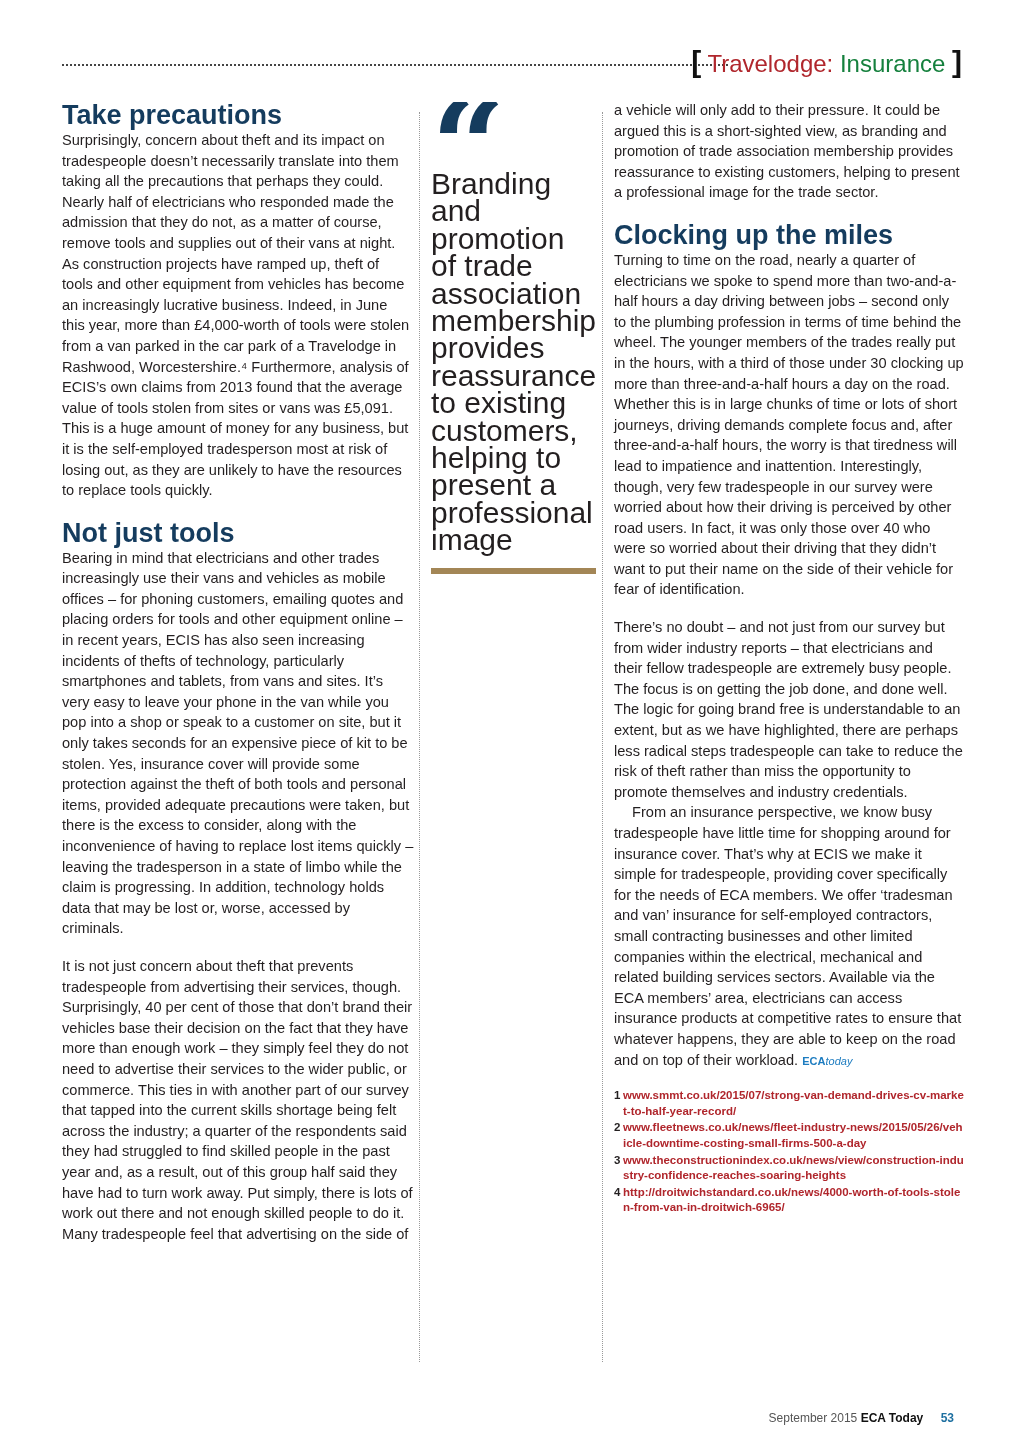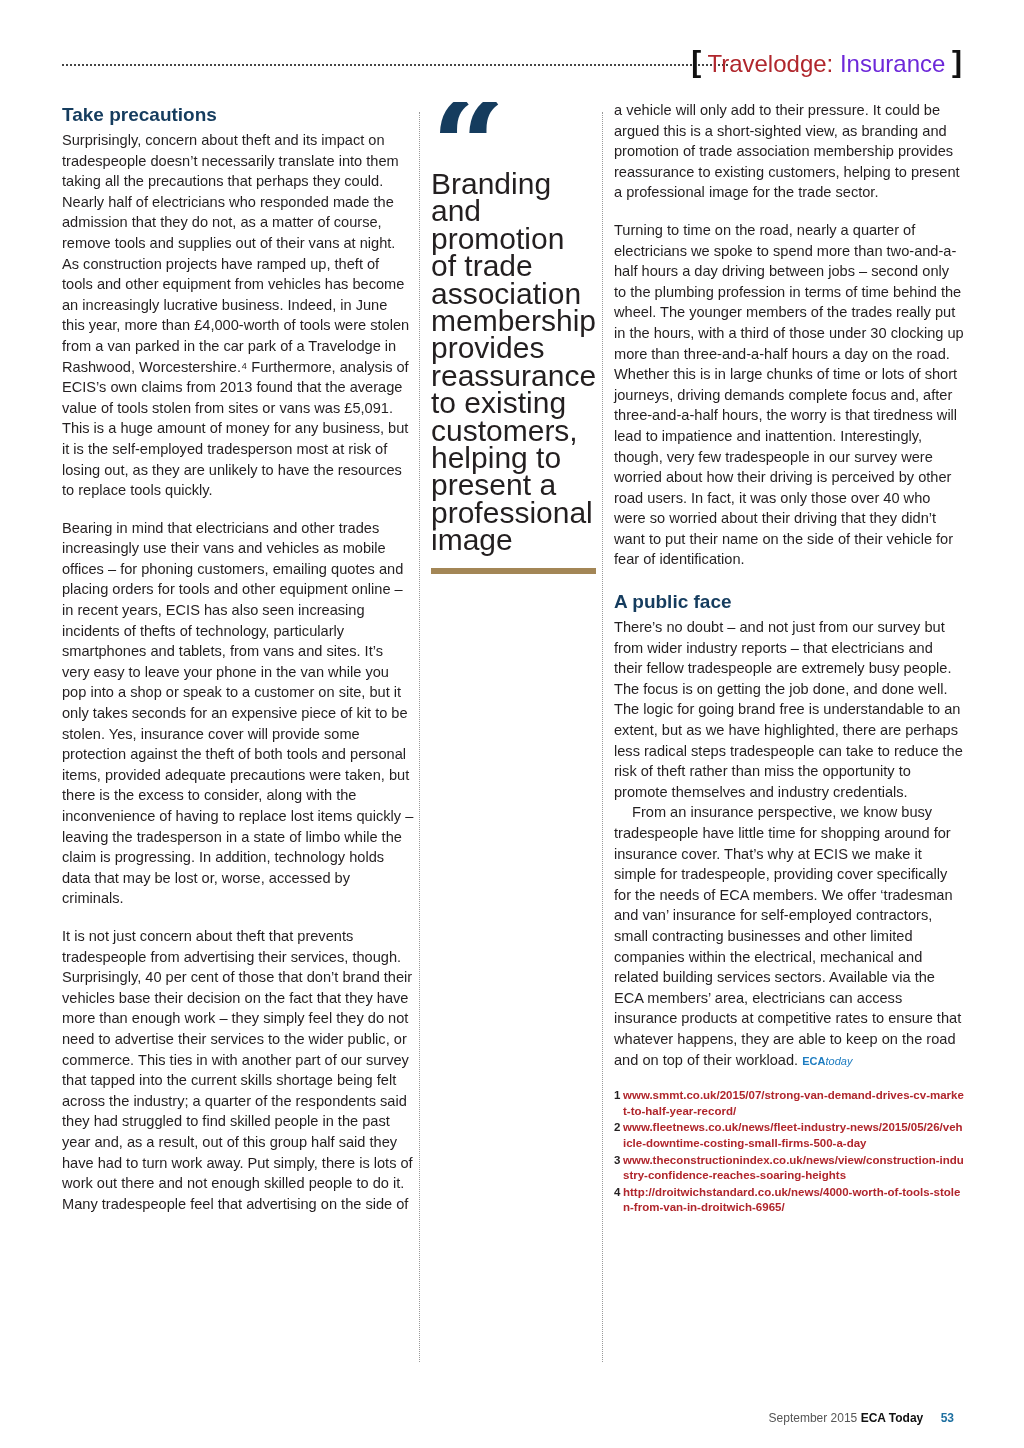--- a/index.html
+++ b/index.html
@@ -4,29 +4,29 @@
 <style>
   html, body { margin: 0; padding: 0; background: #ffffff; }
   body { width: 1024px; height: 1448px; position: relative; overflow: hidden;
          font-family: "Liberation Sans", sans-serif; color: #231f20; }
   .header-rule { position: absolute; left: 62px; top: 64px; width: 666px; height: 0;
                  border-top: 2px dotted #444; }
   .header-section { position: absolute; right: 62px; top: 44px; font-size: 24px; line-height: 36px;
                     white-space: nowrap; }
   .bracket { font-weight: bold; color: #111; font-size: 30px; }
   .kicker { color: #b0262c; }
-  .section-name { color: #6d28d9; }
+  .section-name { color: #15803d; }
   .col { position: absolute; top: 100px; font-size: 14.6px; line-height: 20.6px; }
   .col1 { left: 62px; width: 352px; }
   .col2 { left: 431px; width: 166px; }
   .col3 { left: 614px; width: 350px; }
   .vdiv { position: absolute; top: 112px; height: 1250px; width: 0; border-left: 1px dotted #999; }
   .vdiv1 { left: 419px; }
   .vdiv2 { left: 602px; }
-  h2 { margin: 0; font-size: 19px; line-height: 30px; font-weight: bold; color: #153c5e; }
+  h2 { margin: 0; font-size: 27px; line-height: 30px; font-weight: bold; color: #153c5e; }
   p { margin: 0 0 17px 0; }
   .indent { text-indent: 18px; margin-top: 0; }
   .quote-mark { font-family: "DejaVu Serif", serif; font-size: 130px; line-height: 90px; height: 68px;
                 color: #153c5e; font-weight: bold; margin-top: 2px; overflow: hidden; }
   .pullquote { font-size: 30px; line-height: 27.4px; color: #231f20; margin-top: 0; }
   .gold-bar { height: 6px; background: #a38656; margin-top: 14px; width: 165px; }
   .eca-sign { font-size: 11px; font-weight: bold; color: #1d7cc0; }
   .eca-sign span { font-weight: normal; font-style: italic; }
   .refs h2 { margin-top: 10px; }
   .ref { font-size: 11.5px; line-height: 15.6px; font-weight: bold; display: flex; margin-bottom: 1px; }
@@ -46,34 +46,35 @@
   <span class="section-name">Insurance</span>
   <span class="bracket">]</span>
 </div>
 
 <div class="vdiv vdiv1"></div>
 <div class="vdiv vdiv2"></div>
 
 <div class="col col1">
   <h2>Take precautions</h2>
   <p>Surprisingly, concern about theft and its impact on tradespeople doesn’t necessarily translate into them taking all the precautions that perhaps they could. Nearly half of electricians who responded made the admission that they do not, as a matter of course, remove tools and supplies out of their vans at night. As construction projects have ramped up, theft of tools and other equipment from vehicles has become an increasingly lucrative business. Indeed, in June this year, more than £4,000-worth of tools were stolen from a van parked in the car park of a Travelodge in Rashwood, Worcestershire.⁴ Furthermore, analysis of ECIS’s own claims from 2013 found that the average value of tools stolen from sites or vans was £5,091.  This is a huge amount of money for any business, but it is the self-employed tradesperson most at risk of losing out, as they are unlikely to have the resources to replace tools quickly.</p>
+  <h2>Not just tools</h2>
   <p>Bearing in mind that electricians and other trades increasingly use their vans and vehicles as mobile offices – for phoning customers, emailing quotes and placing orders for tools and other equipment online – in recent years, ECIS has also seen increasing incidents of thefts of technology, particularly smartphones and tablets, from vans and sites. It’s very easy to leave your phone in the van while you pop into a shop or speak to a customer on site, but it only takes seconds for an expensive piece of kit to be stolen. Yes, insurance cover will provide some protection against the theft of both tools and personal items, provided adequate precautions were taken, but there is the excess to consider, along with the inconvenience of having to replace lost items quickly – leaving the tradesperson in a state of limbo while the claim is progressing. In addition, technology holds data that may be lost or, worse, accessed by criminals.</p>
   <p>It is not just concern about theft that prevents tradespeople from advertising their services, though.  Surprisingly, 40 per cent of those that don’t brand their vehicles base their decision on the fact that they have more than enough work – they simply feel they do not need to advertise their services to the wider public, or commerce. This ties in with another part of our survey that tapped into the current skills shortage being felt across the industry; a quarter of the respondents said they had struggled to find skilled people in the past year and, as a result, out of this group half said they have had to turn work away. Put simply, there is lots of work out there and not enough skilled people to do it. Many tradespeople feel that advertising on the side of</p>
 </div>
 
 <div class="col col2">
   <div class="quote-mark">“</div>
   <div class="pullquote">Branding and promotion of trade association membership provides reassurance to existing customers, helping to present a professional image</div>
   <div class="gold-bar"></div>
 </div>
 
 <div class="col col3">
   <p>a vehicle will only add to their pressure. It could be argued this is a short-sighted view, as branding and promotion of trade association membership provides reassurance to existing customers, helping to present a professional image for the trade sector.</p>
+  <h2>Clocking up the miles</h2>
   <p>Turning to time on the road, nearly a quarter of electricians we spoke to spend more than two-and-a-half hours a day driving between jobs – second only to the plumbing profession in terms of time behind the wheel. The younger members of the trades really put in the hours, with a third of those under 30 clocking up more than three-and-a-half hours a day on the road. Whether this is in large chunks of time or lots of short journeys, driving demands complete focus and, after three-and-a-half hours, the worry is that tiredness will lead to impatience and inattention. Interestingly, though, very few tradespeople in our survey were worried about how their driving is perceived by other road users. In fact, it was only those over 40 who were so worried about their driving that they didn’t want to put their name on the side of their vehicle for fear of identification.</p>
-  <h2>A public face</h2>
   <p style="margin-bottom:0">There’s no doubt – and not just from our survey but from wider industry reports – that electricians and their fellow tradespeople are extremely busy people. The focus is on getting the job done, and done well. The logic for going brand free is understandable to an extent, but as we have highlighted, there are perhaps less radical steps tradespeople can take to reduce the risk of theft  rather than miss the opportunity to promote themselves and industry credentials.</p>
   <p class="indent"><span>From an insurance perspective, we know busy tradespeople have little time for shopping around for insurance cover. That’s why at ECIS we make it simple for tradespeople, providing cover specifically for the needs of ECA members. We offer ‘tradesman and van’ insurance for self-employed contractors, small contracting businesses and other limited companies within the electrical, mechanical and related building services sectors. Available via the ECA members’ area, electricians can access insurance products at competitive rates to ensure that whatever happens, they are able to keep on the road and on top of their workload.</span> <span class="eca-sign"><b>ECA</b><span>today</span></span></p>
 
   <div class="refs">
     <div class="ref">
       <span class="ref-num">1</span>
       <a class="ref-link">www.smmt.co.uk/2015/07/strong-van-demand-drives-cv-market-to-half-year-record/</a>
     </div>
     <div class="ref">
       <span class="ref-num">2</span>

